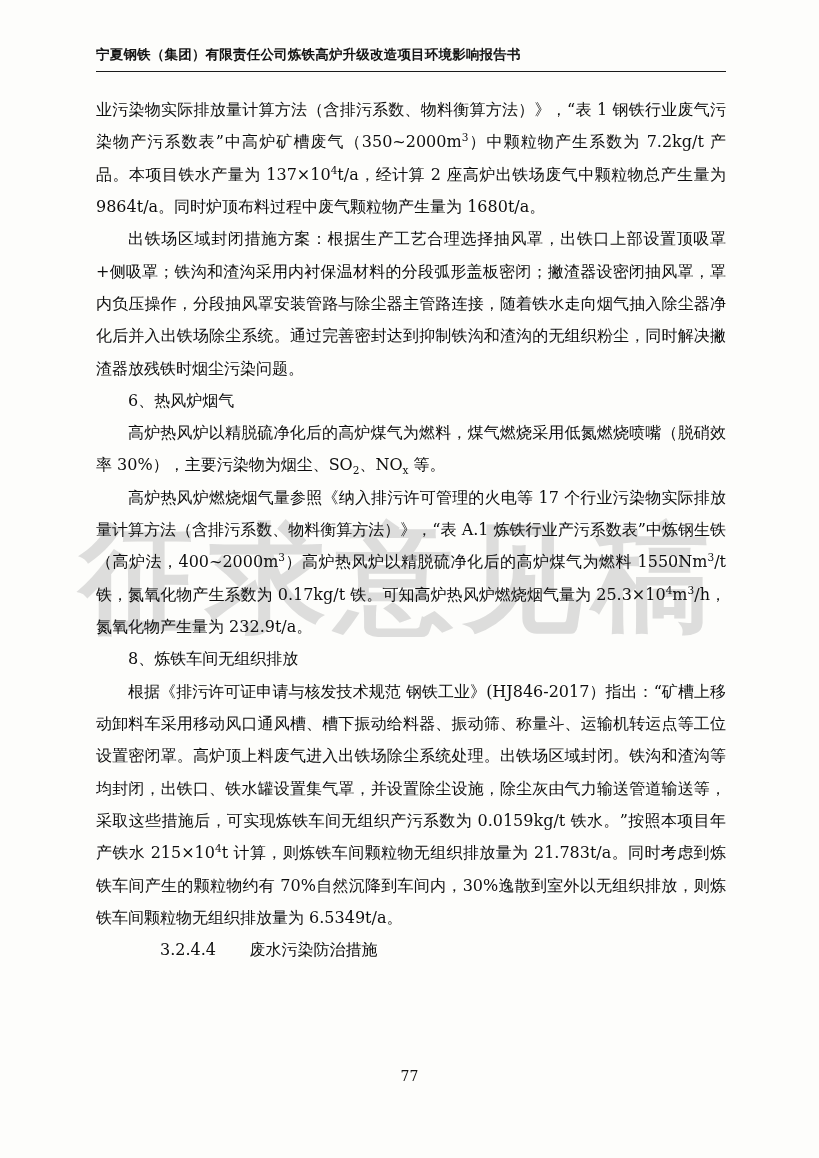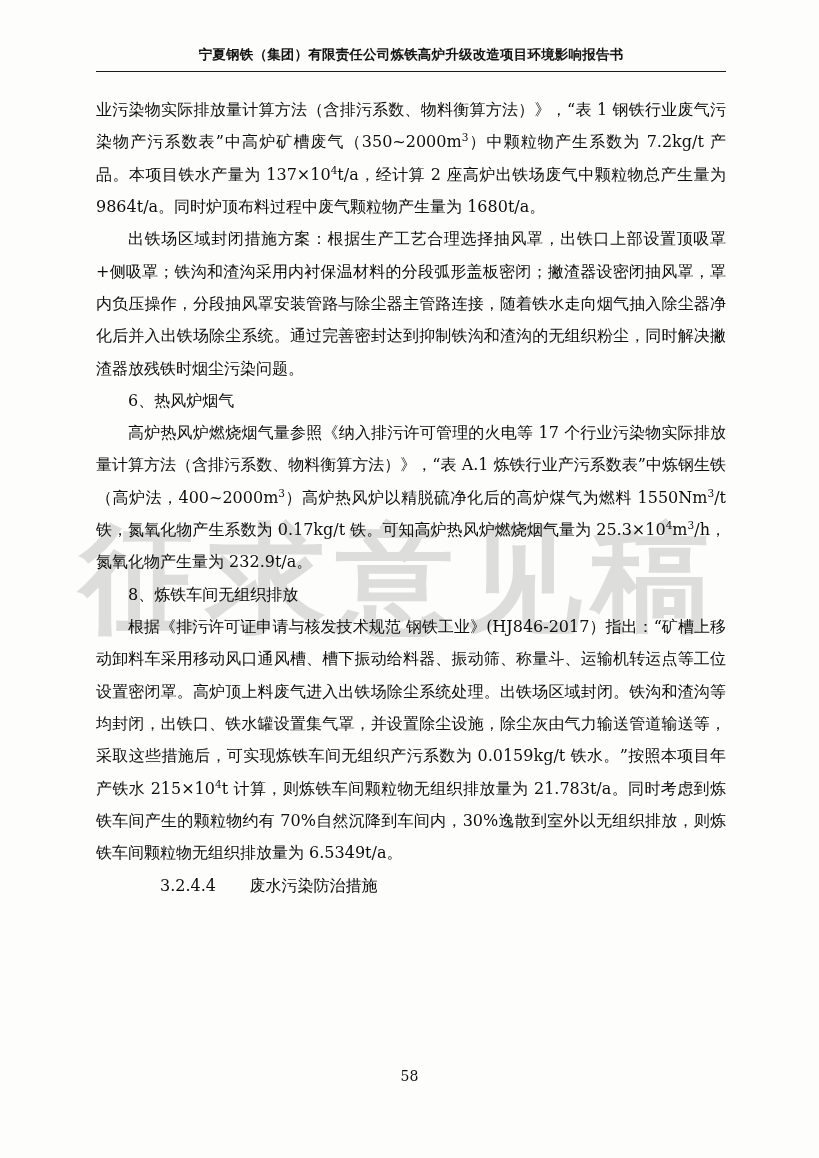--- a/index.html
+++ b/index.html
@@ -19,21 +19,20 @@
     overflow: hidden;
   }
   .page-inner {
     position: absolute;
     left: 96px;
     top: 46px;
     width: 630px;
     height: 1040px;
   }
   .header {
-    text-align: center;
     font-size: 13.5px;
     font-weight: bold;
     letter-spacing: 0.2px;
     color: #141414;
     padding-bottom: 6px;
   }
   .header-rule {
     border-bottom: 1.2px solid #1a1a1a;
     margin-top: 1px;
     margin-bottom: 22px;
@@ -106,28 +105,29 @@
     <div class="header-rule"></div>
 
     <div class="body-text">
 
       <p class="noindent"><span>业污染物实际排放量计算方法（含排污系数、物料衡算方法）》，“表 1 钢铁行业废气污染物产污系数表”中高炉矿槽废气（350~2000m</span><sup>3</sup><span>）中颗粒物产生系数为 7.2kg/t 产品。本项目铁水产量为 137×10</span><sup>4</sup><span>t/a，经计算 2 座高炉出铁场废气中颗粒物总产生量为 9864t/a。同时炉顶布料过程中废气颗粒物产生量为 1680t/a。</span></p>
 
       <p class="indent2">出铁场区域封闭措施方案：根据生产工艺合理选择抽风罩，出铁口上部设置顶吸罩+侧吸罩；铁沟和渣沟采用内衬保温材料的分段弧形盖板密闭；撇渣器设密闭抽风罩，罩内负压操作，分段抽风罩安装管路与除尘器主管路连接，随着铁水走向烟气抽入除尘器净化后并入出铁场除尘系统。通过完善密封达到抑制铁沟和渣沟的无组织粉尘，同时解决撇渣器放残铁时烟尘污染问题。</p>
 
       <p class="indent2">6、热风炉烟气</p>
 
+      <p class="indent2"><span>高炉热风炉以精脱硫净化后的高炉煤气为燃料，煤气燃烧采用低氮燃烧喷嘴（脱硝效率 30%），主要污染物为烟尘、SO</span><sub>2</sub><span>、NO</span><sub>x</sub><span> 等。</span></p>
 
       <p class="indent2"><span>高炉热风炉燃烧烟气量参照《纳入排污许可管理的火电等 17 个行业污染物实际排放量计算方法（含排污系数、物料衡算方法）》，“表 A.1 炼铁行业产污系数表”中炼钢生铁（高炉法，400~2000m</span><sup>3</sup><span>）高炉热风炉以精脱硫净化后的高炉煤气为燃料 1550Nm</span><sup>3</sup><span>/t 铁，氮氧化物产生系数为 0.17kg/t 铁。可知高炉热风炉燃烧烟气量为 25.3×10</span><sup>4</sup><span>m</span><sup>3</sup><span>/h，氮氧化物产生量为 232.9t/a。</span></p>
 
       <p class="indent2">8、炼铁车间无组织排放</p>
 
       <p class="indent2"><span>根据《排污许可证申请与核发技术规范 钢铁工业》(HJ846-2017）指出：“矿槽上移动卸料车采用移动风口通风槽、槽下振动给料器、振动筛、称量斗、运输机转运点等工位设置密闭罩。高炉顶上料废气进入出铁场除尘系统处理。出铁场区域封闭。铁沟和渣沟等均封闭，出铁口、铁水罐设置集气罩，并设置除尘设施，除尘灰由气力输送管道输送等，采取这些措施后，可实现炼铁车间无组织产污系数为 0.0159kg/t 铁水。”按照本项目年产铁水 215×10</span><sup>4</sup><span>t 计算，则炼铁车间颗粒物无组织排放量为 21.783t/a。同时考虑到炼铁车间产生的颗粒物约有 70%自然沉降到车间内，30%逸散到室外以无组织排放，则炼铁车间颗粒物无组织排放量为 6.5349t/a。</span></p>
 
       <p class="heading-line"><span class="sect-num">3.2.4.4</span><span class="sect-gap"></span><span>废水污染防治措施</span></p>
 
 
     </div>
   </div>
 
-  <div class="page-number">58</div>
+  <div class="page-number">77</div>
 
 </div>
 
 </body></html>

